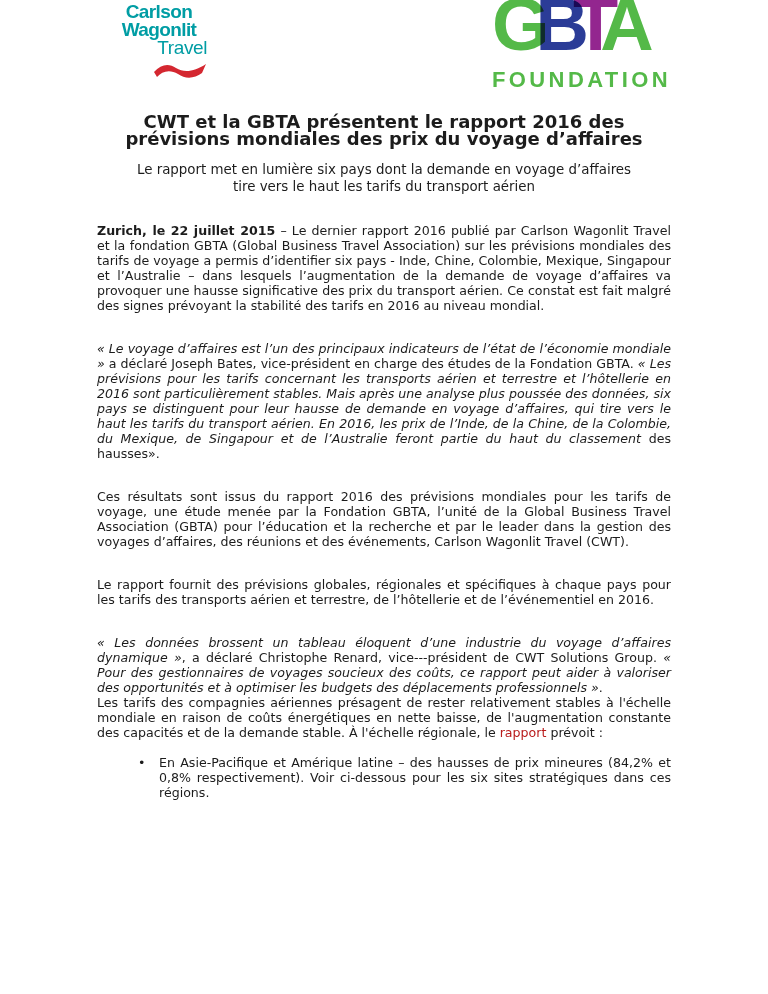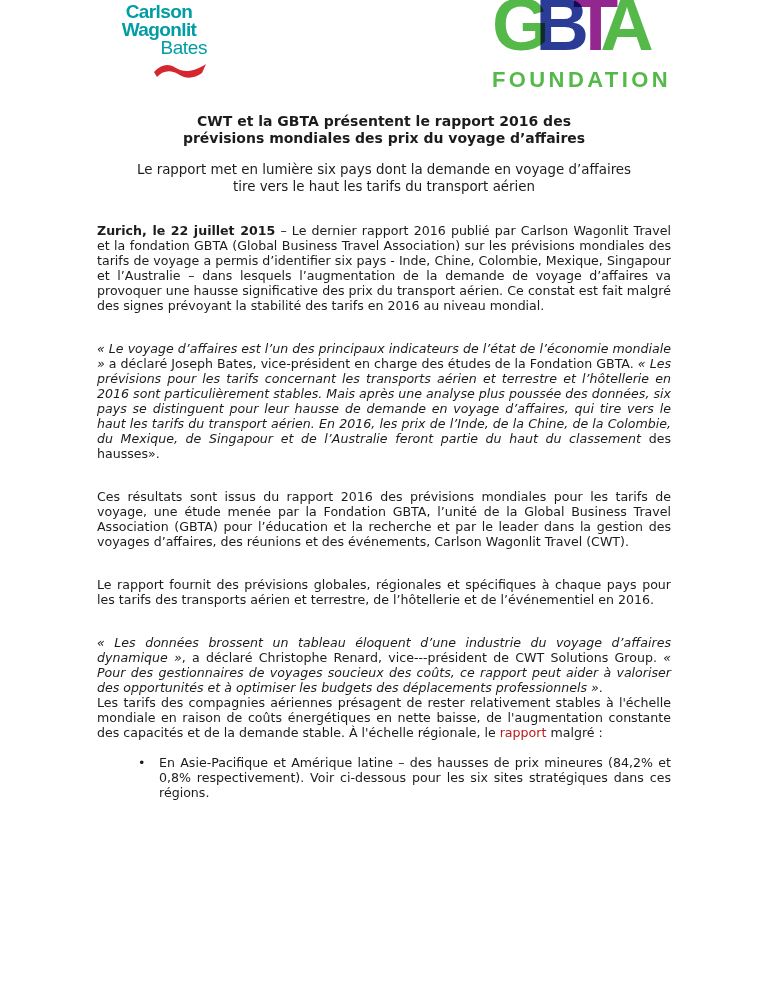--- a/index.html
+++ b/index.html
@@ -28,21 +28,21 @@
   .gbta-letters { font-family:"Liberation Sans", sans-serif; font-weight:700;
                   font-size:74px; line-height:62px; letter-spacing:0; white-space:nowrap; }
   .gl { display:inline-block; mix-blend-mode:multiply; }
   .gl-b { margin-left:-14px; }
   .gl-t { margin-left:-16px; }
   .gl-a { margin-left:-18px; }
   .gbta-foundation { font-family:"Liberation Sans", sans-serif; font-weight:700;
                      font-size:22px; letter-spacing:3.4px; margin-top:11px; }
 
   
-  .title { margin-top:21px; text-align:center; font-weight:700; font-size:14px; line-height:17px; }
+  .title { margin-top:21px; text-align:center; font-weight:700; font-size:18px; line-height:17px; }
   .subtitle { margin-top:14px; text-align:center; font-size:13.4px; line-height:17px; }
 
   
   p.body { margin-top:28px; font-size:12.6px; line-height:15px; text-align:justify; }
   p.body i { font-style:italic; }
   p.body b { font-weight:700; }
   p.heading-p { margin-top:15px; font-size:12.6px; line-height:15px; }
   .u { font-weight:700; text-decoration:underline; }
   p.nomt { margin-top:0; }
   a.link { color:#b91c1c; cursor:pointer; }
@@ -55,21 +55,21 @@
 </head>
 <body>
 
 <div class="page">
   <div class="content">
 
     <div class="logos">
       <div class="cwt-logo">
         <div class="cwt-l1">Carlson</div>
         <div class="cwt-l2">Wagonlit</div>
-        <div class="cwt-l3">Bates</div>
+        <div class="cwt-l3">Travel</div>
         <svg class="cwt-swoosh" width="54" height="19" viewBox="0 0 54 19" aria-hidden="true">
           <path d="M1 12 C8 4 16 3 23 8 C31 13 41 12 53 4 L49 13 C41 19 32 19 25 14 C17 9 9 11 4 17 Z" fill="#D42730"></path>
         </svg>
       </div>
       <div class="gbta-logo">
         <div class="gbta-letters">
           <span class="gl" style="color:#54B948">G</span><span class="gl gl-b" style="color:#2B3C97">B</span><span class="gl gl-t" style="color:#93268F">T</span><span class="gl gl-a" style="color:#54B948">A</span>
         </div>
         <div class="gbta-foundation" style="color:#54B948">FOUNDATION</div>
       </div>
@@ -89,21 +89,21 @@
 
     <p class="body"><i>« Le voyage d’affaires est l’un des principaux indicateurs de l’état de l’économie mondiale »</i><span> a déclaré Joseph Bates, vice-président en charge des études de la Fondation GBTA. </span><i>« Les prévisions pour les tarifs concernant les transports aérien et terrestre et l’hôtellerie en 2016 sont particulièrement stables. Mais après une analyse plus poussée des données, six pays se distinguent pour leur hausse de demande en voyage d’affaires, qui tire vers le haut les tarifs du transport aérien. En 2016, les prix de l’Inde, de la Chine, de la Colombie, du Mexique, de Singapour et de l’Australie feront partie du haut du classement</i><span> des hausses».</span></p>
 
     <p class="body">Ces résultats sont issus du rapport 2016 des prévisions mondiales pour les tarifs de voyage, une étude menée par la Fondation GBTA, l’unité de la Global Business Travel Association (GBTA) pour l’éducation et la recherche et par le leader dans la gestion des voyages d’affaires, des réunions et des événements, Carlson Wagonlit Travel (CWT).</p>
 
     <p class="body">Le rapport fournit des prévisions globales, régionales et spécifiques à chaque pays pour les tarifs des transports aérien et terrestre, de l’hôtellerie et de l’événementiel en 2016.</p>
 
     <p class="body"><i>« Les données brossent un tableau éloquent d’une industrie du voyage d’affaires dynamique »</i><span>, a déclaré Christophe Renard, vice---président de CWT Solutions Group. </span><i>« Pour des gestionnaires de voyages soucieux des coûts, ce rapport peut aider à valoriser des opportunités et à optimiser les budgets des déplacements professionnels »</i><span>.</span></p>
 
 
-    <p class="body nomt"><span>Les tarifs des compagnies aériennes présagent de rester relativement stables à l'échelle mondiale en raison de coûts énergétiques en nette baisse, de l'augmentation constante des capacités et de la demande stable. À l'échelle régionale, le </span><a class="link">rapport</a><span> malgré :</span></p>
+    <p class="body nomt"><span>Les tarifs des compagnies aériennes présagent de rester relativement stables à l'échelle mondiale en raison de coûts énergétiques en nette baisse, de l'augmentation constante des capacités et de la demande stable. À l'échelle régionale, le </span><a class="link">rapport</a><span> prévoit :</span></p>
 
     <ul class="bullets">
       <li>
         <span class="marker">•</span>
         <span class="btext">En Asie-Pacifique et Amérique latine – des hausses de prix mineures (84,2% et 0,8% respectivement). Voir ci-dessous pour les six sites stratégiques dans ces régions.</span>
       </li>
     </ul>
 
   </div>
 </div>

